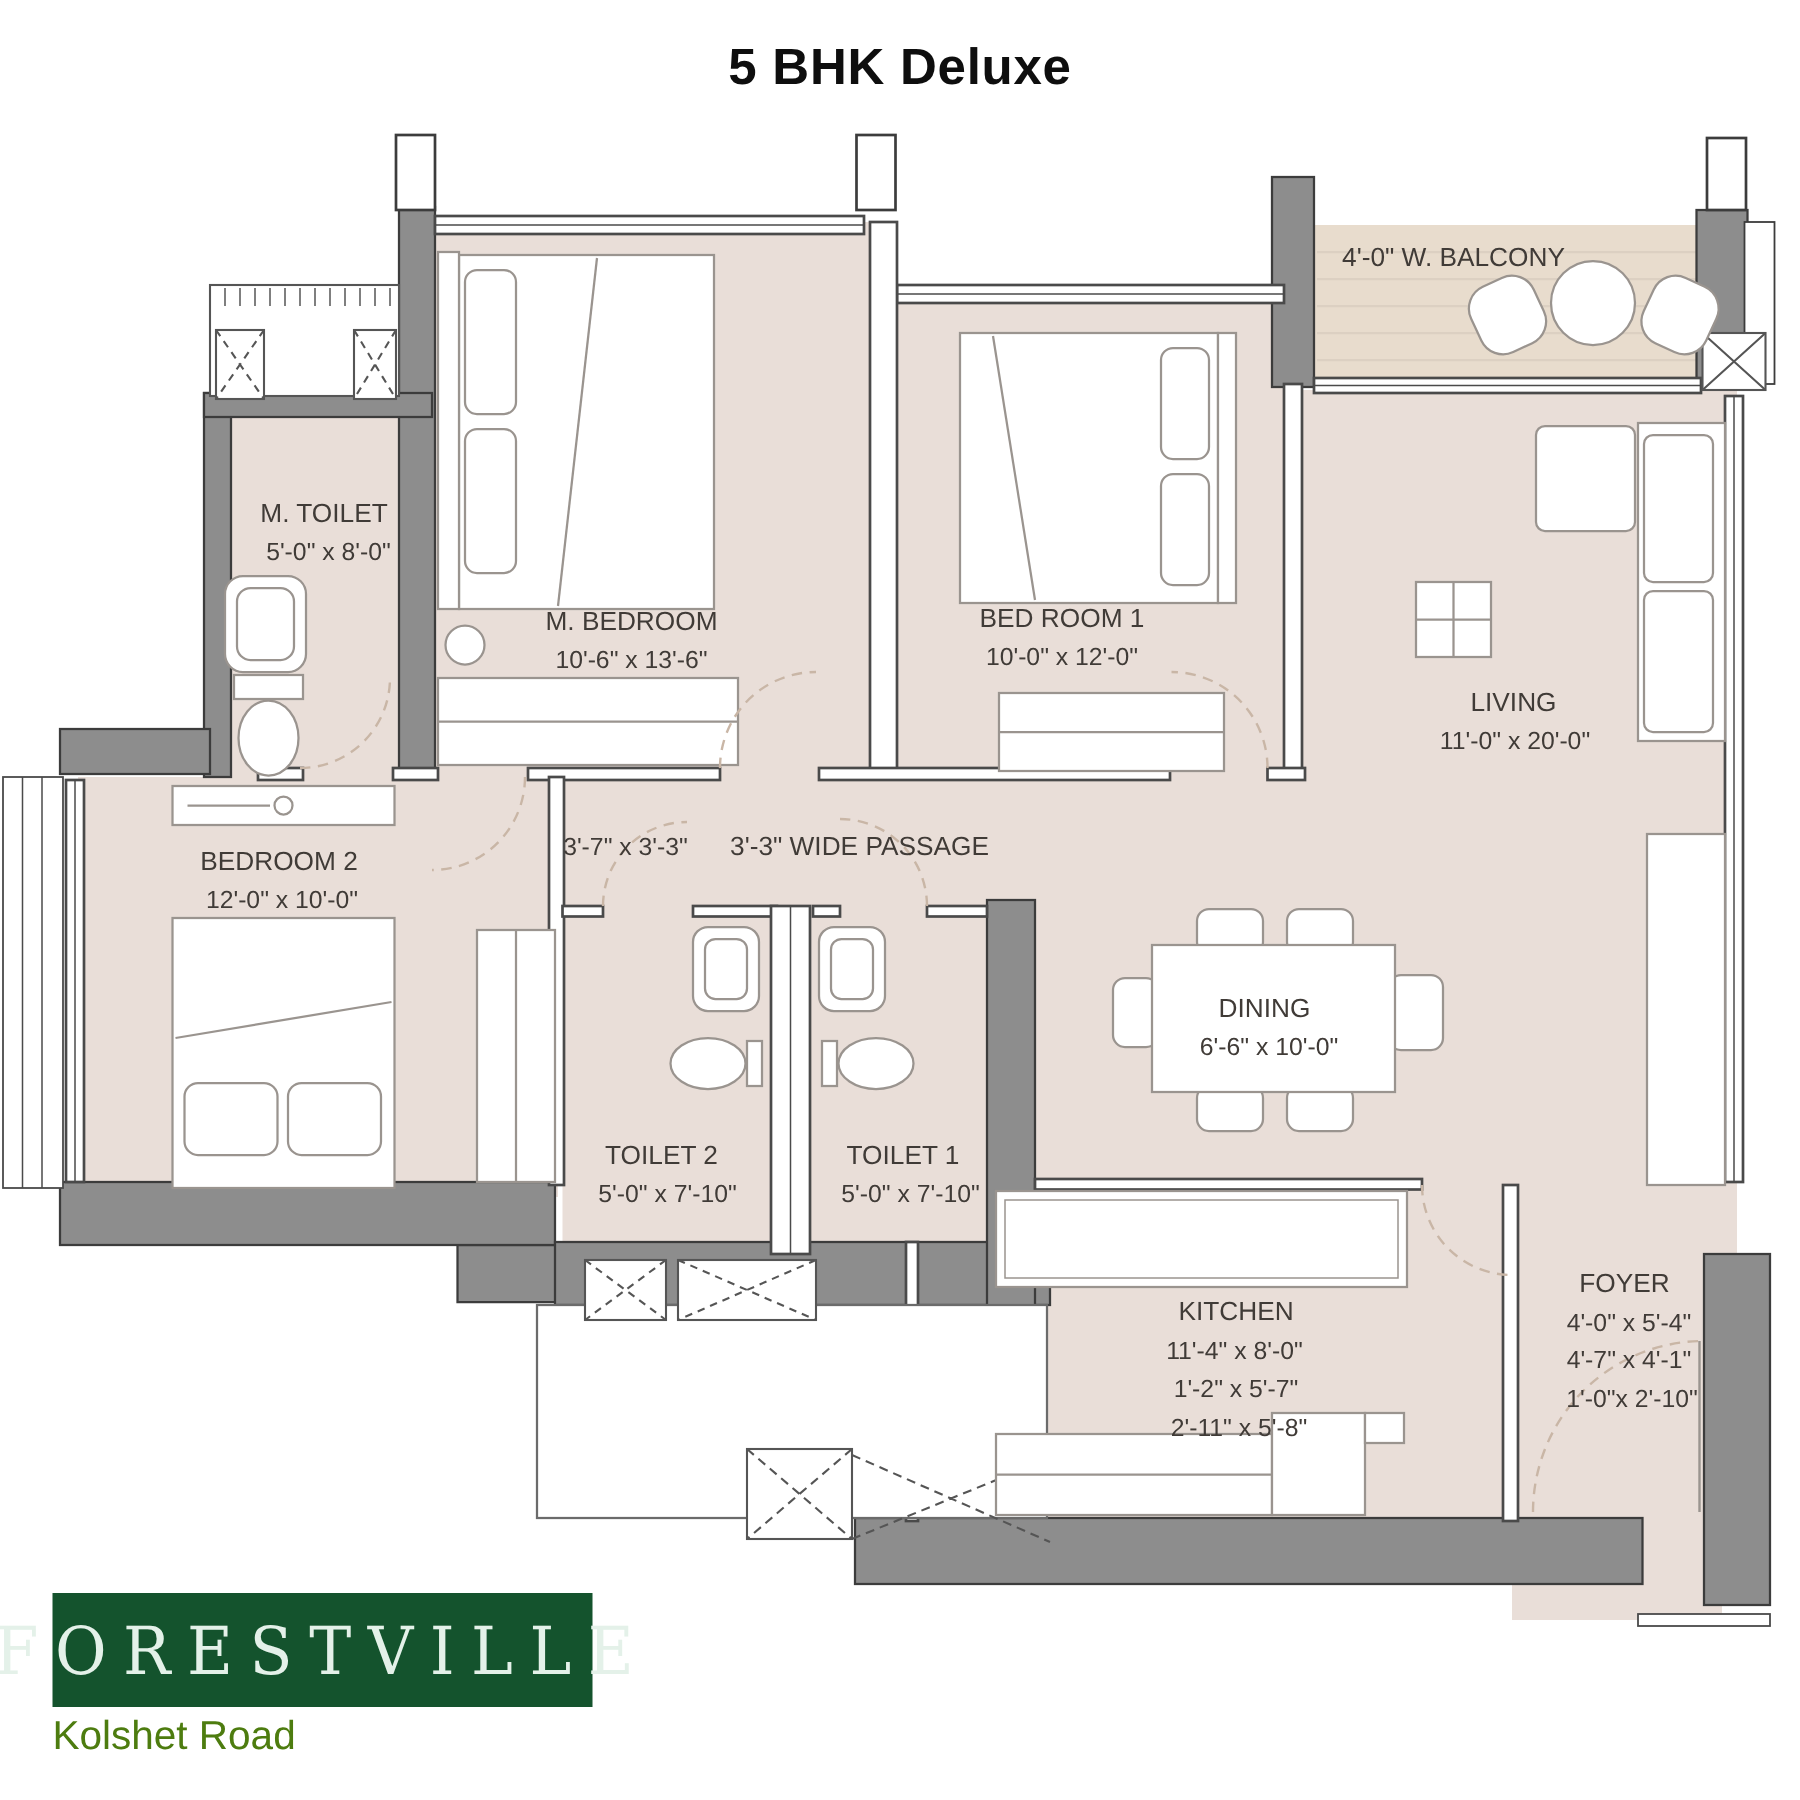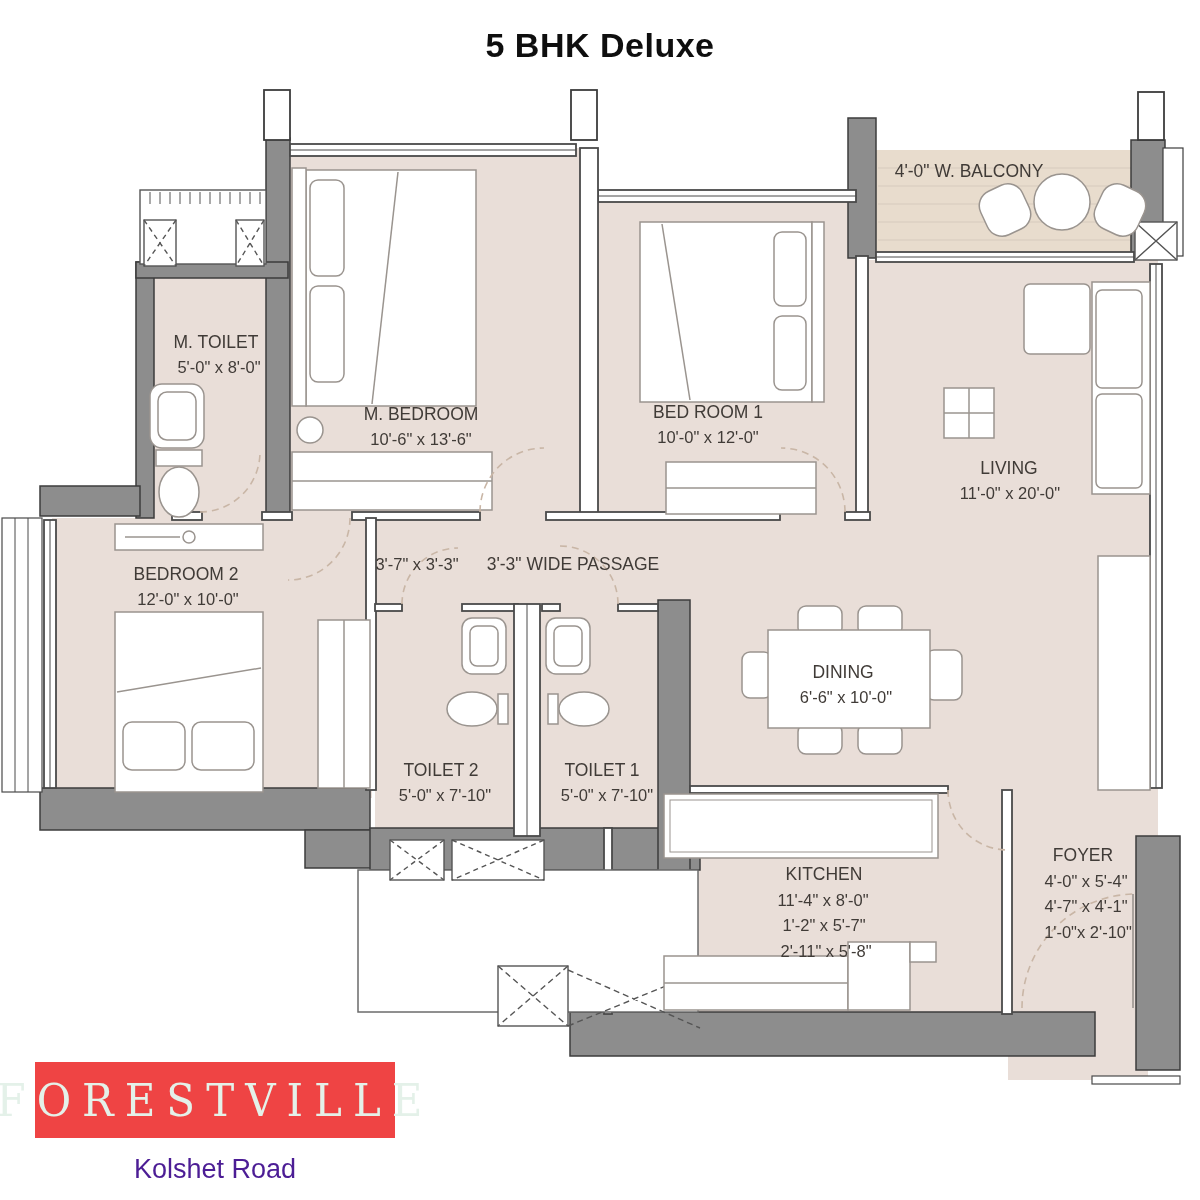--- a/index.html
+++ b/index.html
@@ -7,29 +7,29 @@
     width:1200px;height:1200px;position:relative;background:#ffffff;
     font-family:"Liberation Sans",sans-serif;overflow:hidden;
   }
   .plan-title{
     position:absolute;top:26px;left:0;width:1200px;text-align:center;
     font-size:34px;font-weight:bold;color:#0e0e0e;letter-spacing:.5px;
   }
   .plan-svg{position:absolute;top:0;left:0;}
   .logo-box{
     position:absolute;left:35px;top:1062px;width:360px;height:76px;
-    background:#ef4444;display:flex;align-items:center;justify-content:center;
+    background:#14532d;display:flex;align-items:center;justify-content:center;
   }
   .logo-text{
     font-family:"DejaVu Serif",serif;font-size:42px;color:#e4f1e9;
     letter-spacing:11px;font-weight:400;white-space:nowrap;transform:scaleY(1.05);
   }
   .location-text{
-    position:absolute;left:35px;top:1142px;width:360px;text-align:center;
-    font-size:27px;color:#4c1d95;margin-top:12px;
+    position:absolute;left:35px;top:1142px;width:360px;
+    font-size:27px;color:#4d7c0f;
   }
   text{font-family:"Liberation Sans",sans-serif;fill:#403b37;}
   .room-label{font-size:17.5px;}
   .room-dims{font-size:16.5px;}
 </style>
 </head>
 <body>
 
 <div class="plan-title">5 BHK Deluxe</div>
 

